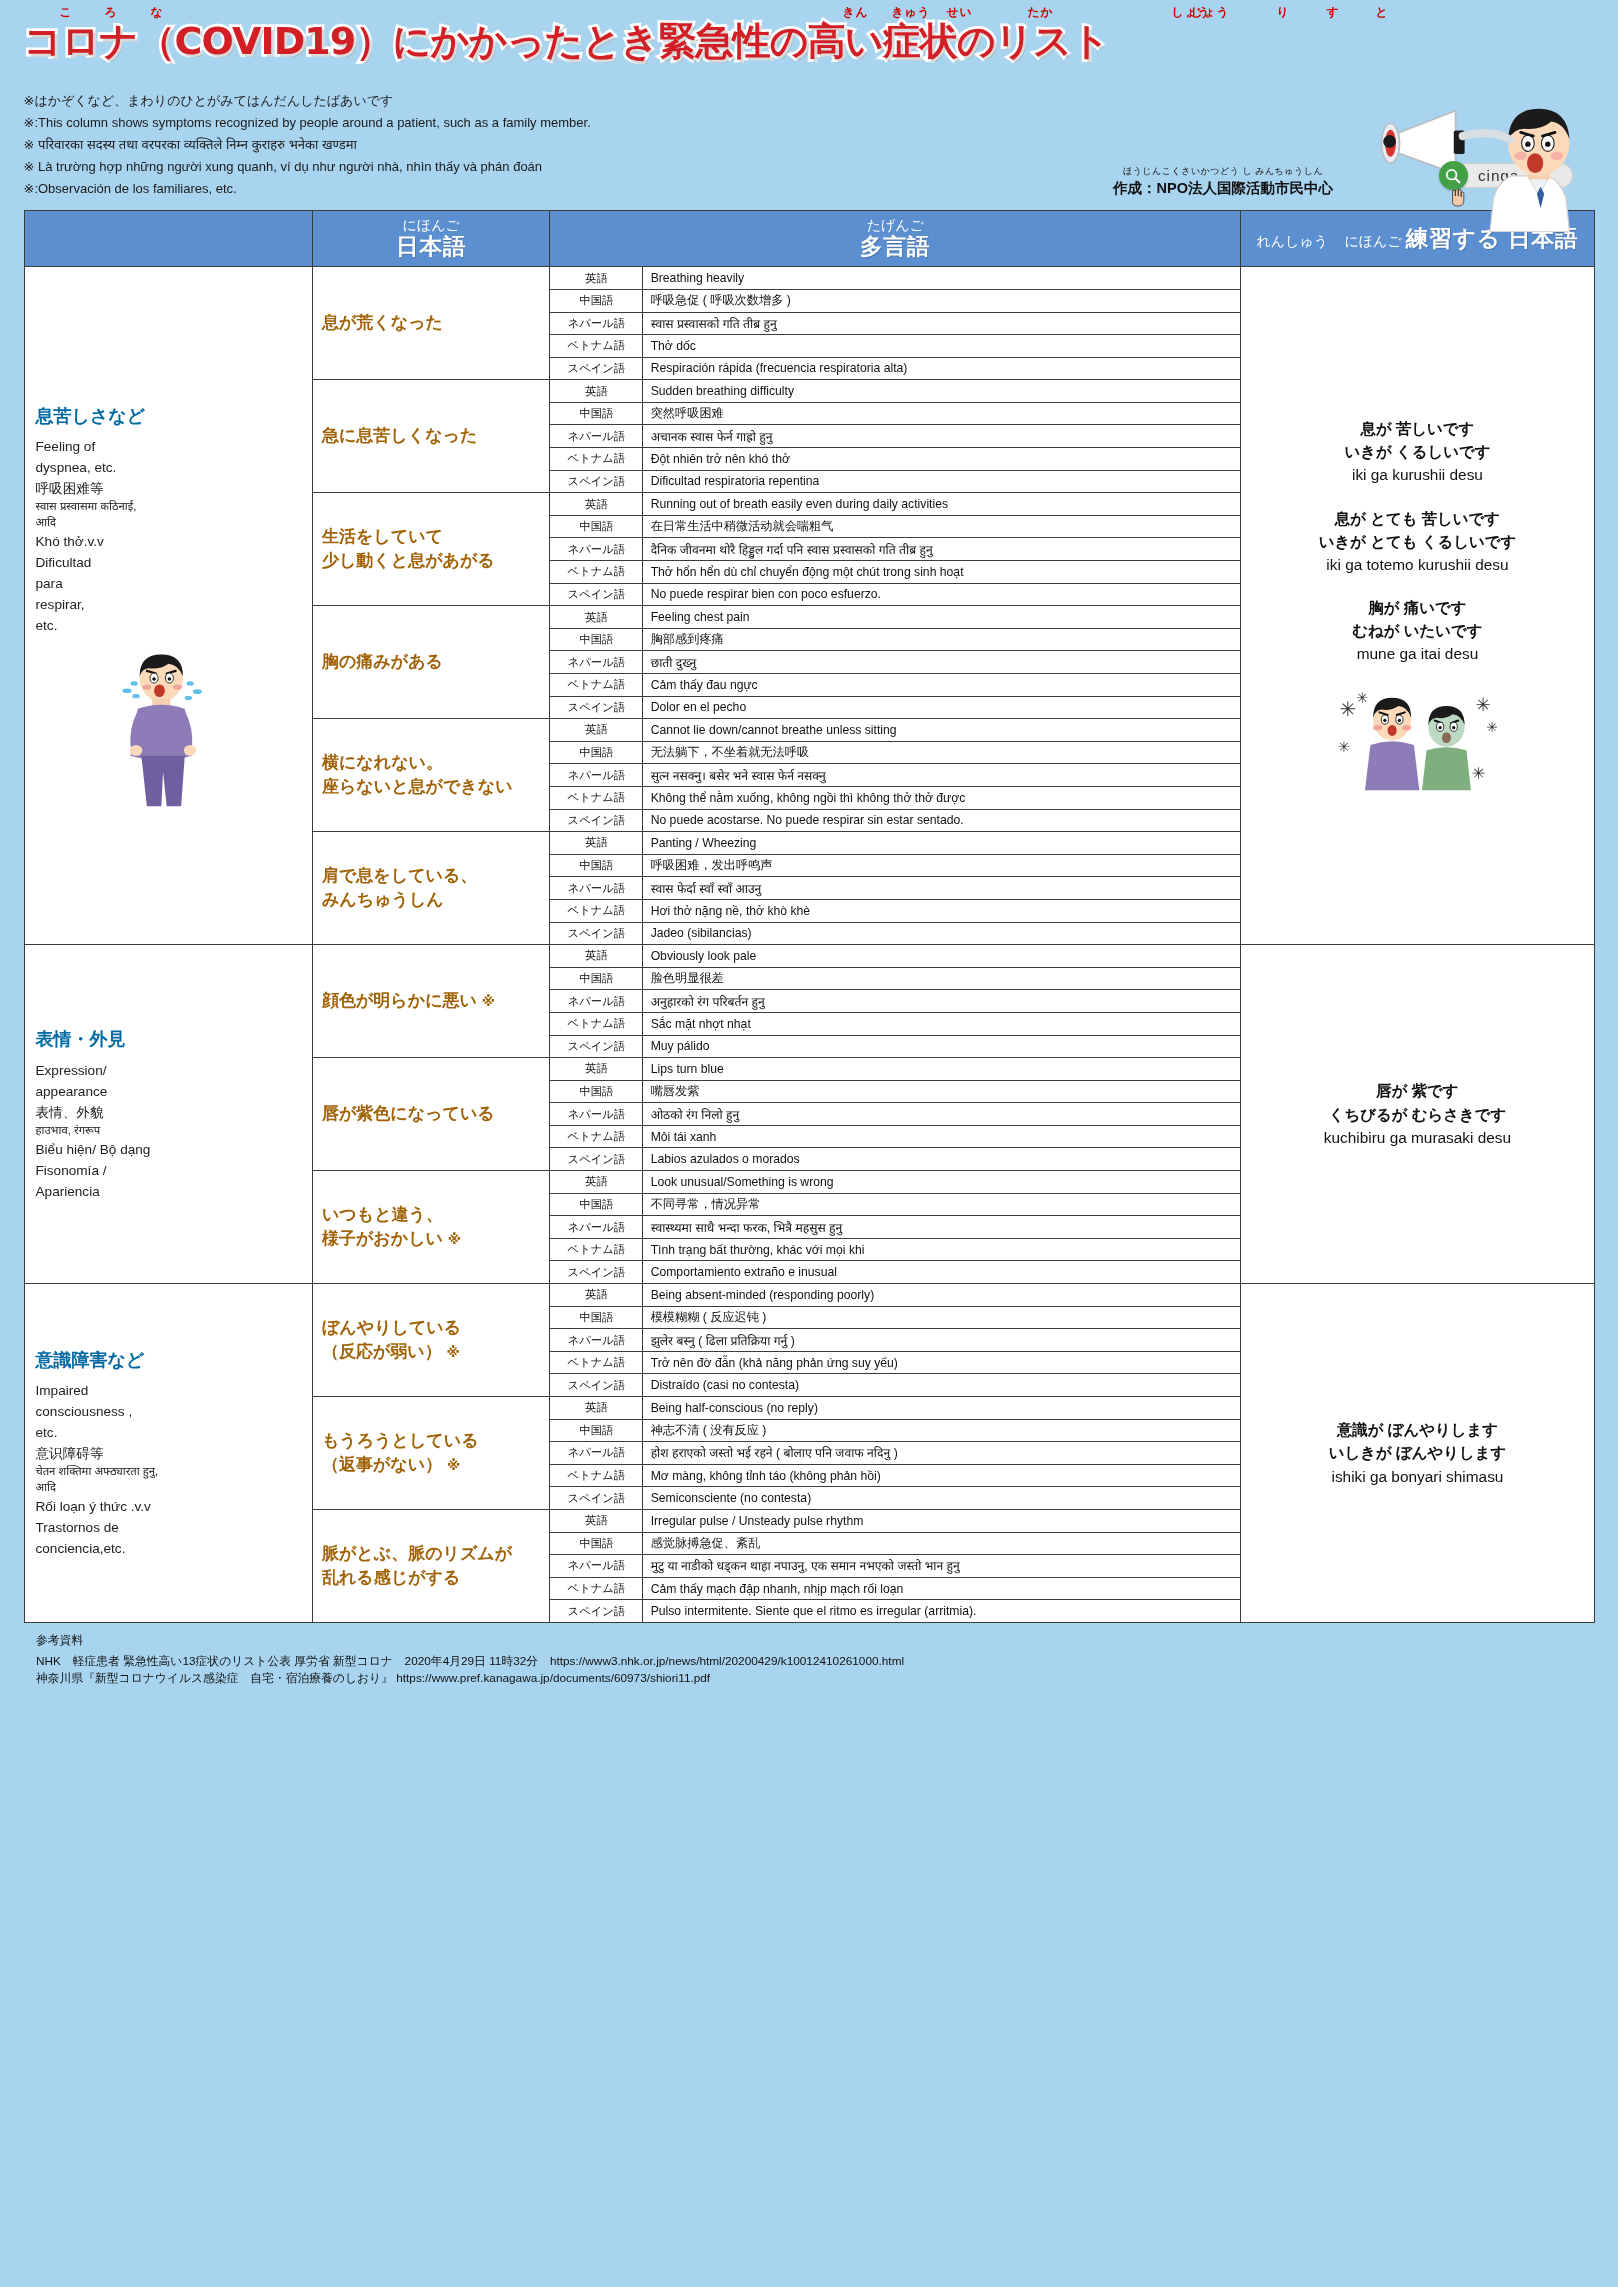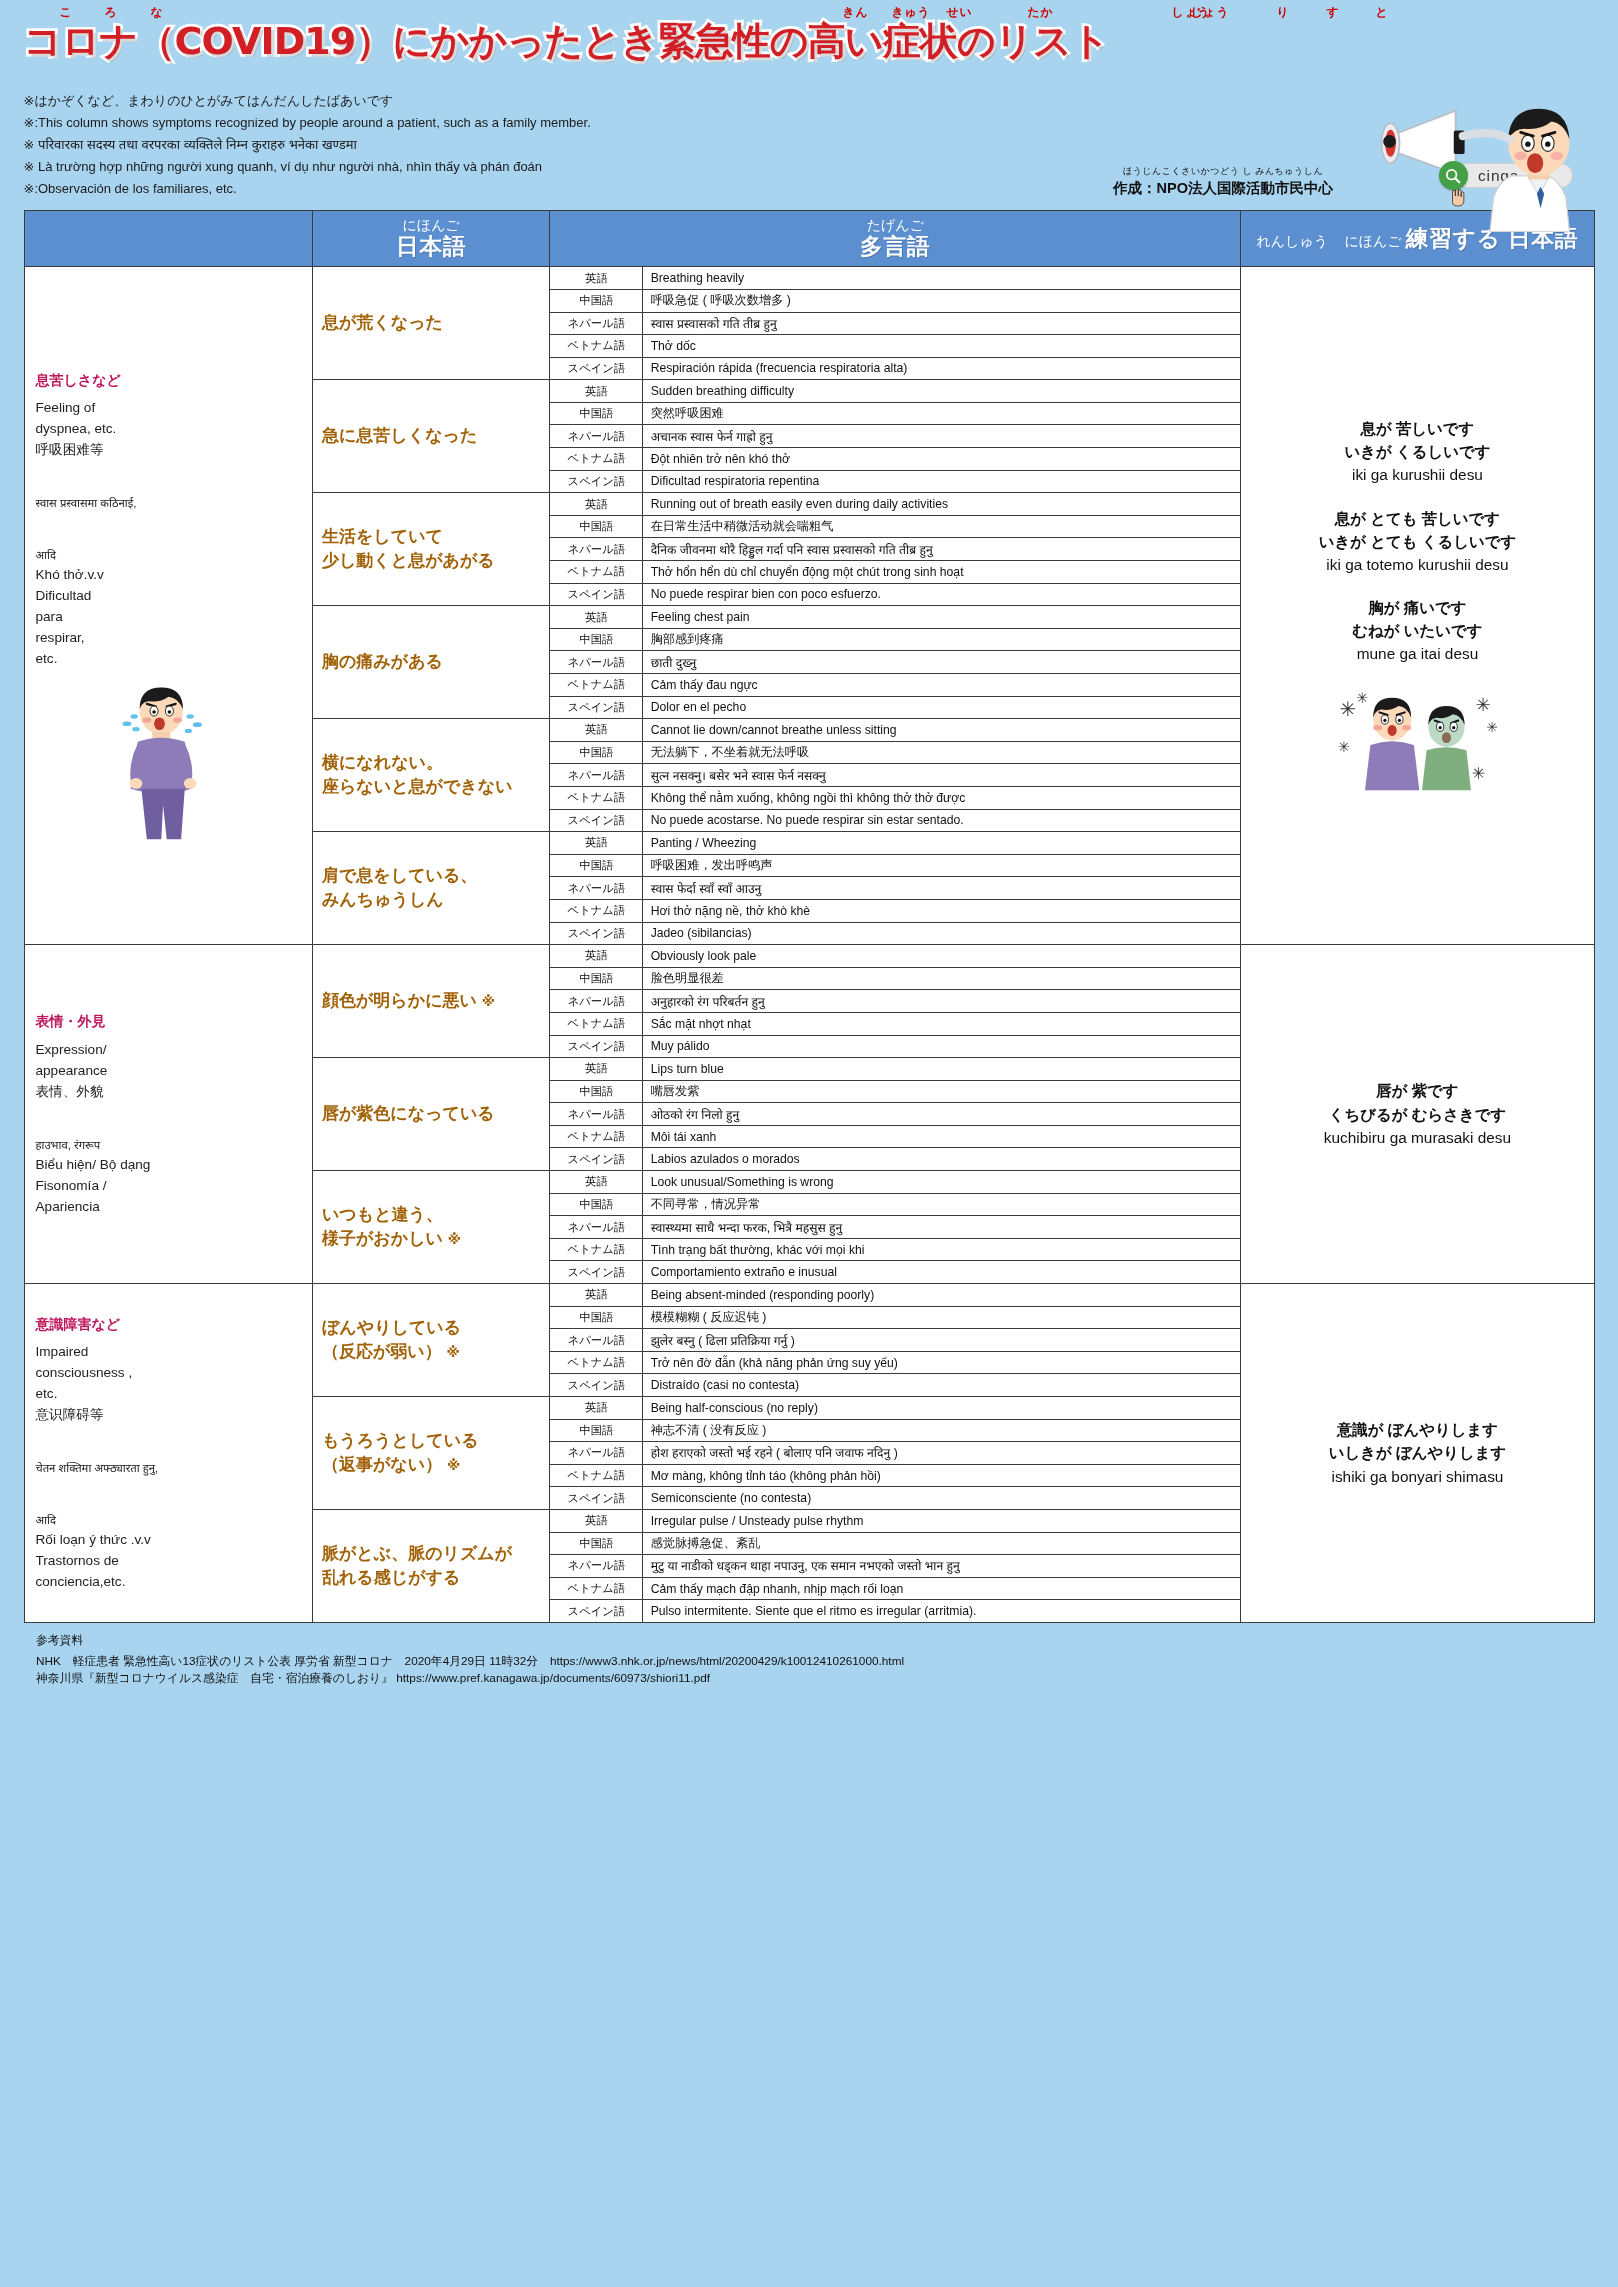--- a/index.html
+++ b/index.html
@@ -87,23 +87,23 @@
   col.c-cat    { width:192px; }
   col.c-ja     { width:158px; }
   col.c-lang   { width:62px;  }
   col.c-text   { width:398px; }
   col.c-prac   { width:235px; }
 
   td.cat {
     vertical-align:middle; padding:9px 11px; font-size:13.6px; color:#222;
     line-height:1.55; background:#fff; position:relative;
   }
-  td.cat .cat-ja { font-size:14px; font-weight:bold; color:#be185d; display:block; margin-bottom:5.4px; }
+  td.cat .cat-ja { font-size:18px; font-weight:bold; color:#0369a1; display:block; margin-bottom:5.4px; }
   td.cat .cat-l  { display:block; }
-  td.cat .cat-small { font-size:11.3px; line-height:1.4;margin-top:36px; }
+  td.cat .cat-small { font-size:11.3px; line-height:1.4; }
   .cat-illu { margin-top:14.5px; display:flex; justify-content:center; }
 
   td.ja {
     vertical-align:middle; padding:7.2px 9px; color:#a16207;
     font-size:17px; font-weight:bold; line-height:1.4;
   }
   td.ja .mark { font-size:13.6px; }
 
   td.lang {
     font-size:11.3px; color:#111; padding:1.8px 3.6px; text-align:center;

